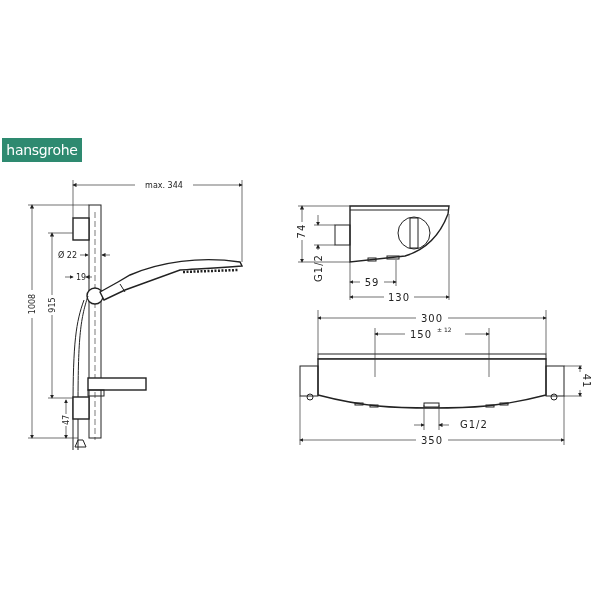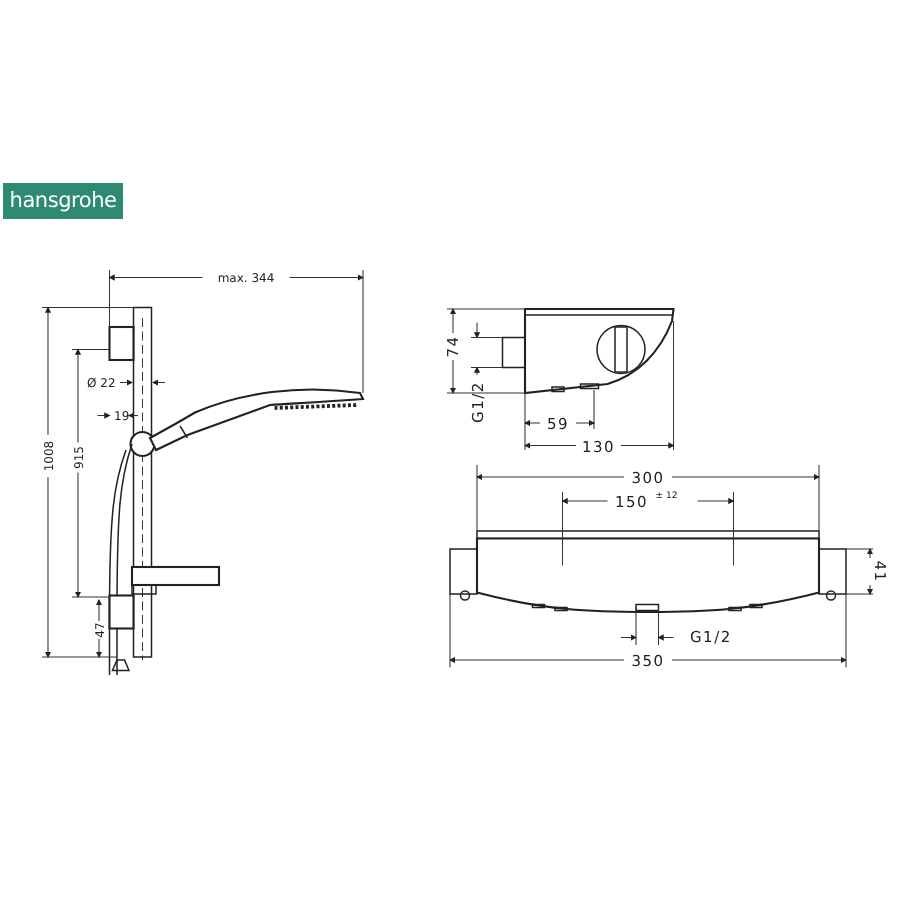--- a/index.html
+++ b/index.html
@@ -1,18 +1,18 @@
 <!DOCTYPE html>
 <html><head>
 <meta charset="utf-8">
 <style>
   html, body { margin: 0; padding: 0; background: #ffffff; }
   body { width: 600px; height: 600px; position: relative; overflow: hidden; font-family: "DejaVu Sans", sans-serif; }
   .logo {
-    position: absolute; left: 2px; top: 122px; width: 80px; height: 24px;
+    position: absolute; left: 2px; top: 138px; width: 80px; height: 24px;
     background: #2e8a70; color: #ffffff; font-family: "DejaVu Sans", sans-serif;
     font-size: 14px; line-height: 24px; text-align: center; letter-spacing: -0.3px;
   }
   svg { position: absolute; left: 0; top: 0; }
   .ln { stroke: #222; stroke-width: 1; fill: none; }
   .thick { stroke: #222; stroke-width: 1.4; fill: #fff; }
   .dim { stroke: #333; stroke-width: 0.7; fill: none; }
   .arr { fill: #222; }
   .lbl { font-family: "DejaVu Sans", sans-serif; font-size: 8px; fill: #222; }
   .lbl-lg { font-family: "DejaVu Sans", sans-serif; font-size: 10px; fill: #222; letter-spacing: 1px; }

